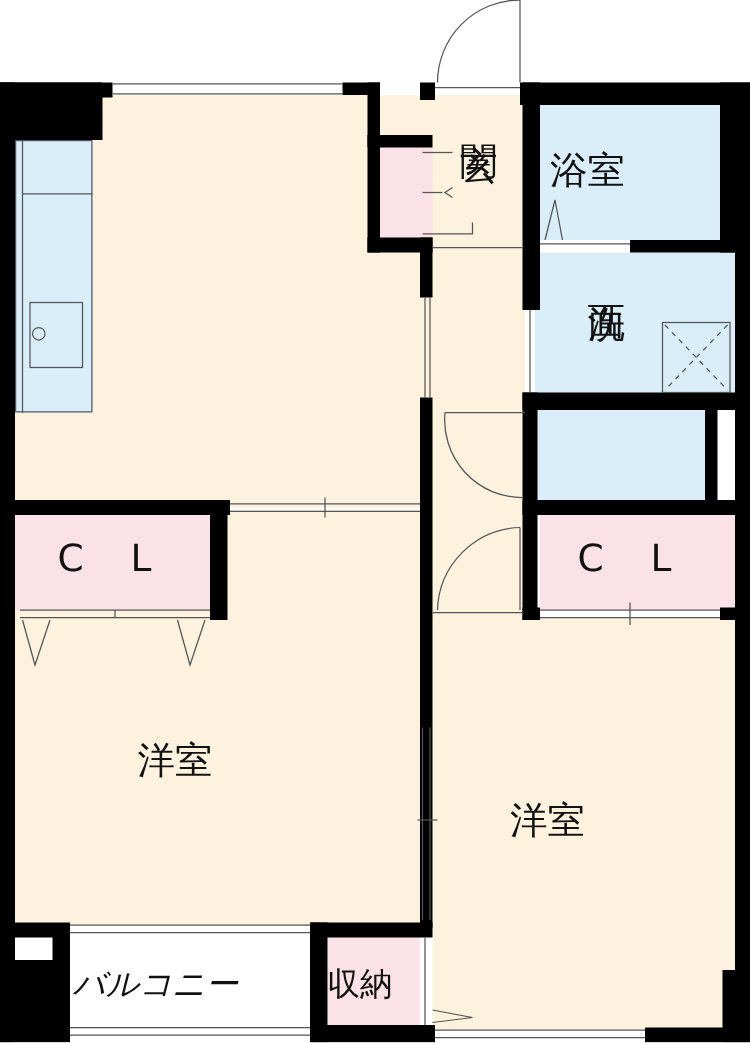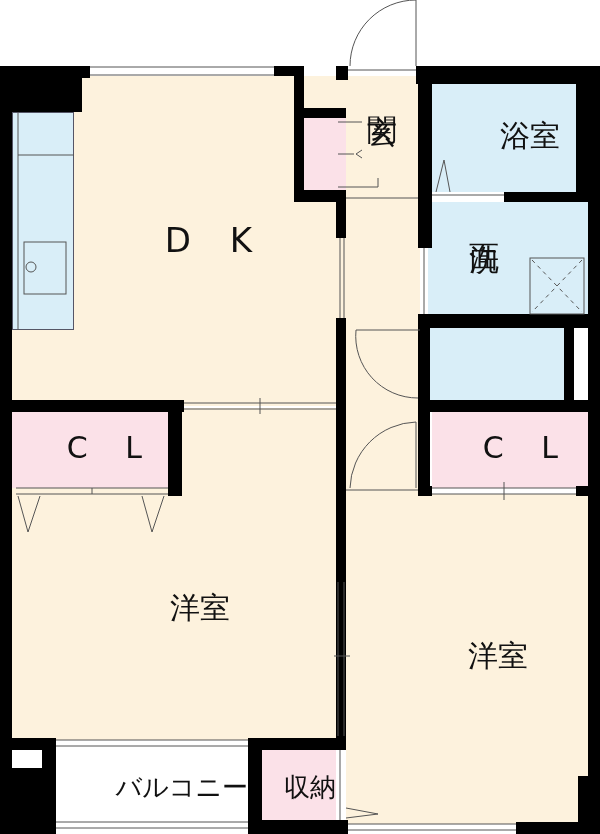--- a/index.html
+++ b/index.html
@@ -1,20 +1,20 @@
 <!DOCTYPE html>
 <html><head>
 <meta charset="utf-8">
 <style>
   html,body{margin:0;padding:0;background:#fff;}
   #plan{position:relative;width:600px;height:834px;overflow:hidden;background:#fff;font-family:"DejaVu Sans",sans-serif;}
   .abs{position:absolute;}
   .wall{position:absolute;background:#000;}
   .room{position:absolute;}
-  .label{position:absolute;color:#111;text-align:right;white-space:nowrap;}
+  .label{position:absolute;color:#111;text-align:left;white-space:nowrap;}
   .lbl-lg{font-size:34px;}
   .lbl-md{font-size:30px;}
   .lbl-sp{letter-spacing:14px;}
   .vert{writing-mode:vertical-rl;text-orientation:upright;letter-spacing:0;}
   svg.overlay{position:absolute;left:0;top:0;width:600px;height:834px;pointer-events:none;}
 </style>
 </head>
 <body>
 
 <div id="plan">
@@ -127,23 +127,22 @@
       <line x1="56" y1="822" x2="248" y2="822"></line>
         <line x1="56" y1="828" x2="248" y2="828"></line>
 
       <line x1="348" y1="824" x2="516" y2="824"></line>
         <line x1="348" y1="830" x2="516" y2="830"></line>
       <path d="M346 808 L378 814 L346 818"></path>
       <line x1="340" y1="750" x2="340" y2="820"></line>
     </g>
   </svg>
 
-  <div class="label lbl-lg lbl-sp" style="left:146px;top:220px;width:120px;">D K</div>
   <div class="label lbl-md vert" style="left:362px;top:92px;width:40px;">玄関</div>
   <div class="label lbl-md" style="left:440px;top:116px;width:120px;">浴室</div>
   <div class="label lbl-md vert" style="left:460px;top:220px;width:44px;">洗面</div>
   <div class="label lbl-md lbl-sp" style="left:46px;top:430px;width:110px;">C L</div>
   <div class="label lbl-md lbl-sp" style="left:462px;top:430px;width:110px;">C L</div>
   <div class="label lbl-md" style="left:110px;top:588px;width:120px;">洋室</div>
   <div class="label lbl-md" style="left:408px;top:636px;width:120px;">洋室</div>
-  <div class="label" style="left:58px;top:770px;width:190px;font-size:26px;">バルコニー</div>
+  <div class="label" style="left:58px;top:770px;width:190px;font-size:26px;font-style:italic;">バルコニー</div>
   <div class="label" style="left:262px;top:770px;width:74px;font-size:26px;">収納</div>
 </div>
 
 </body></html>

